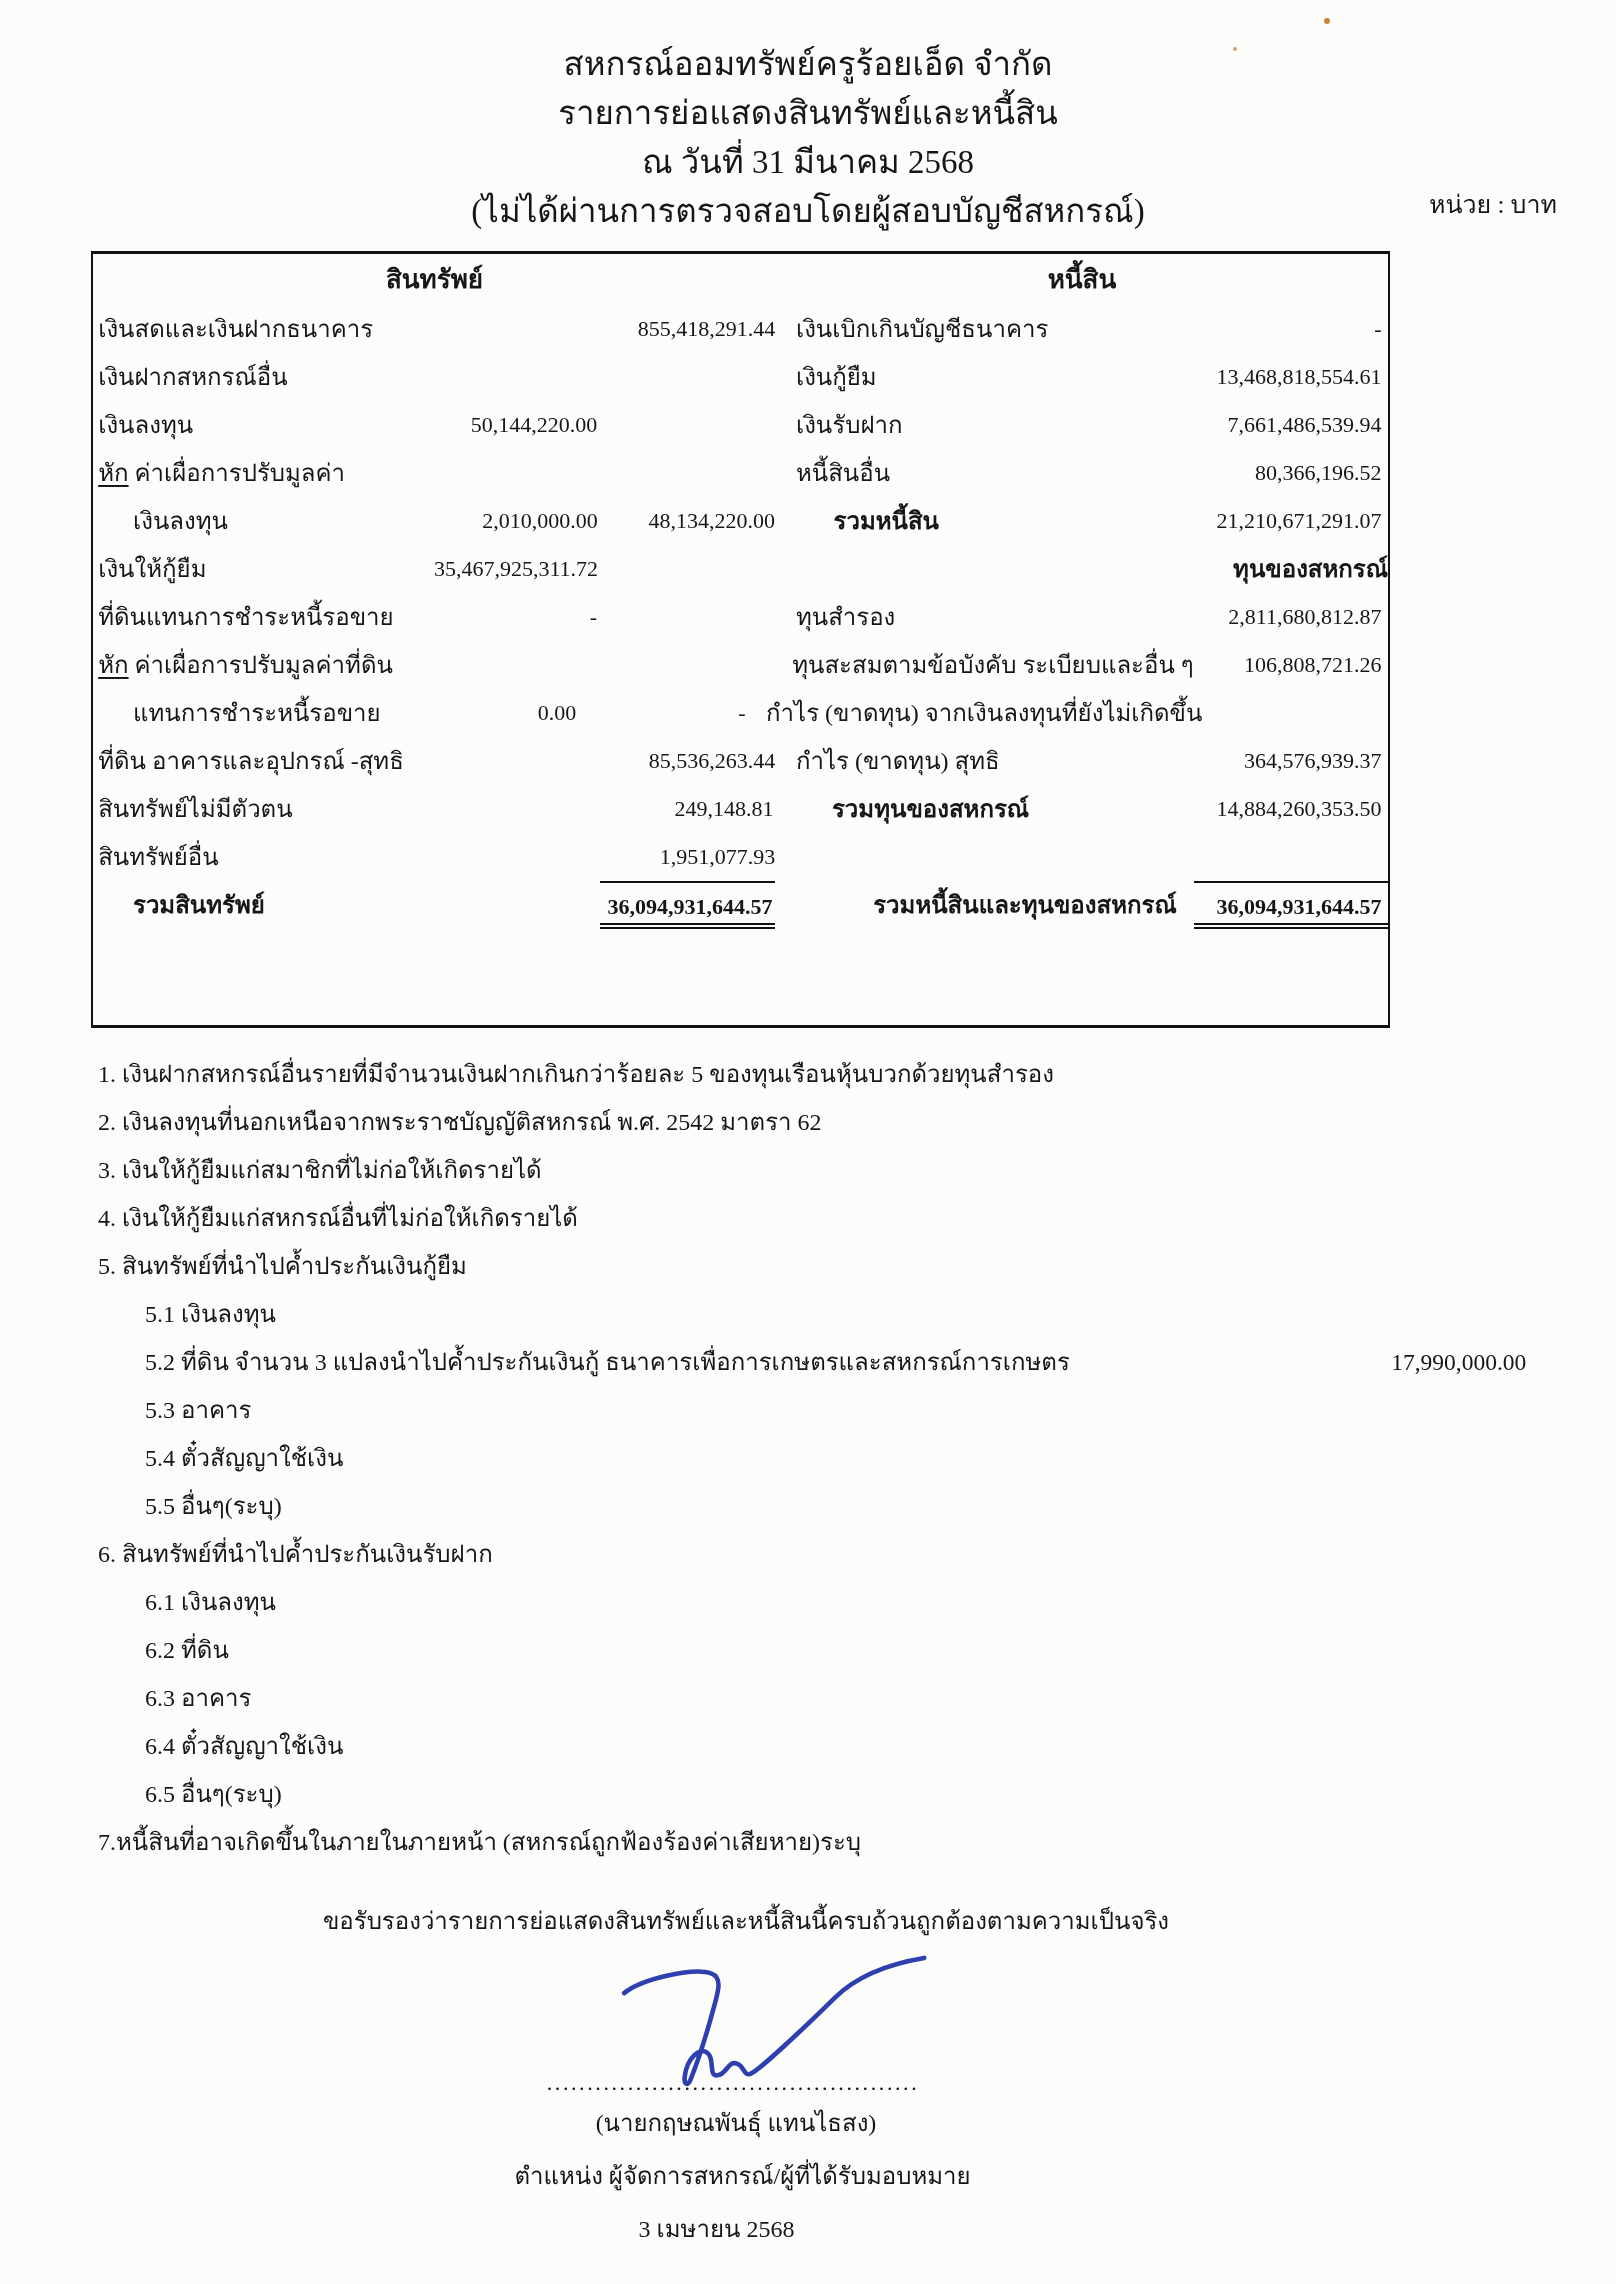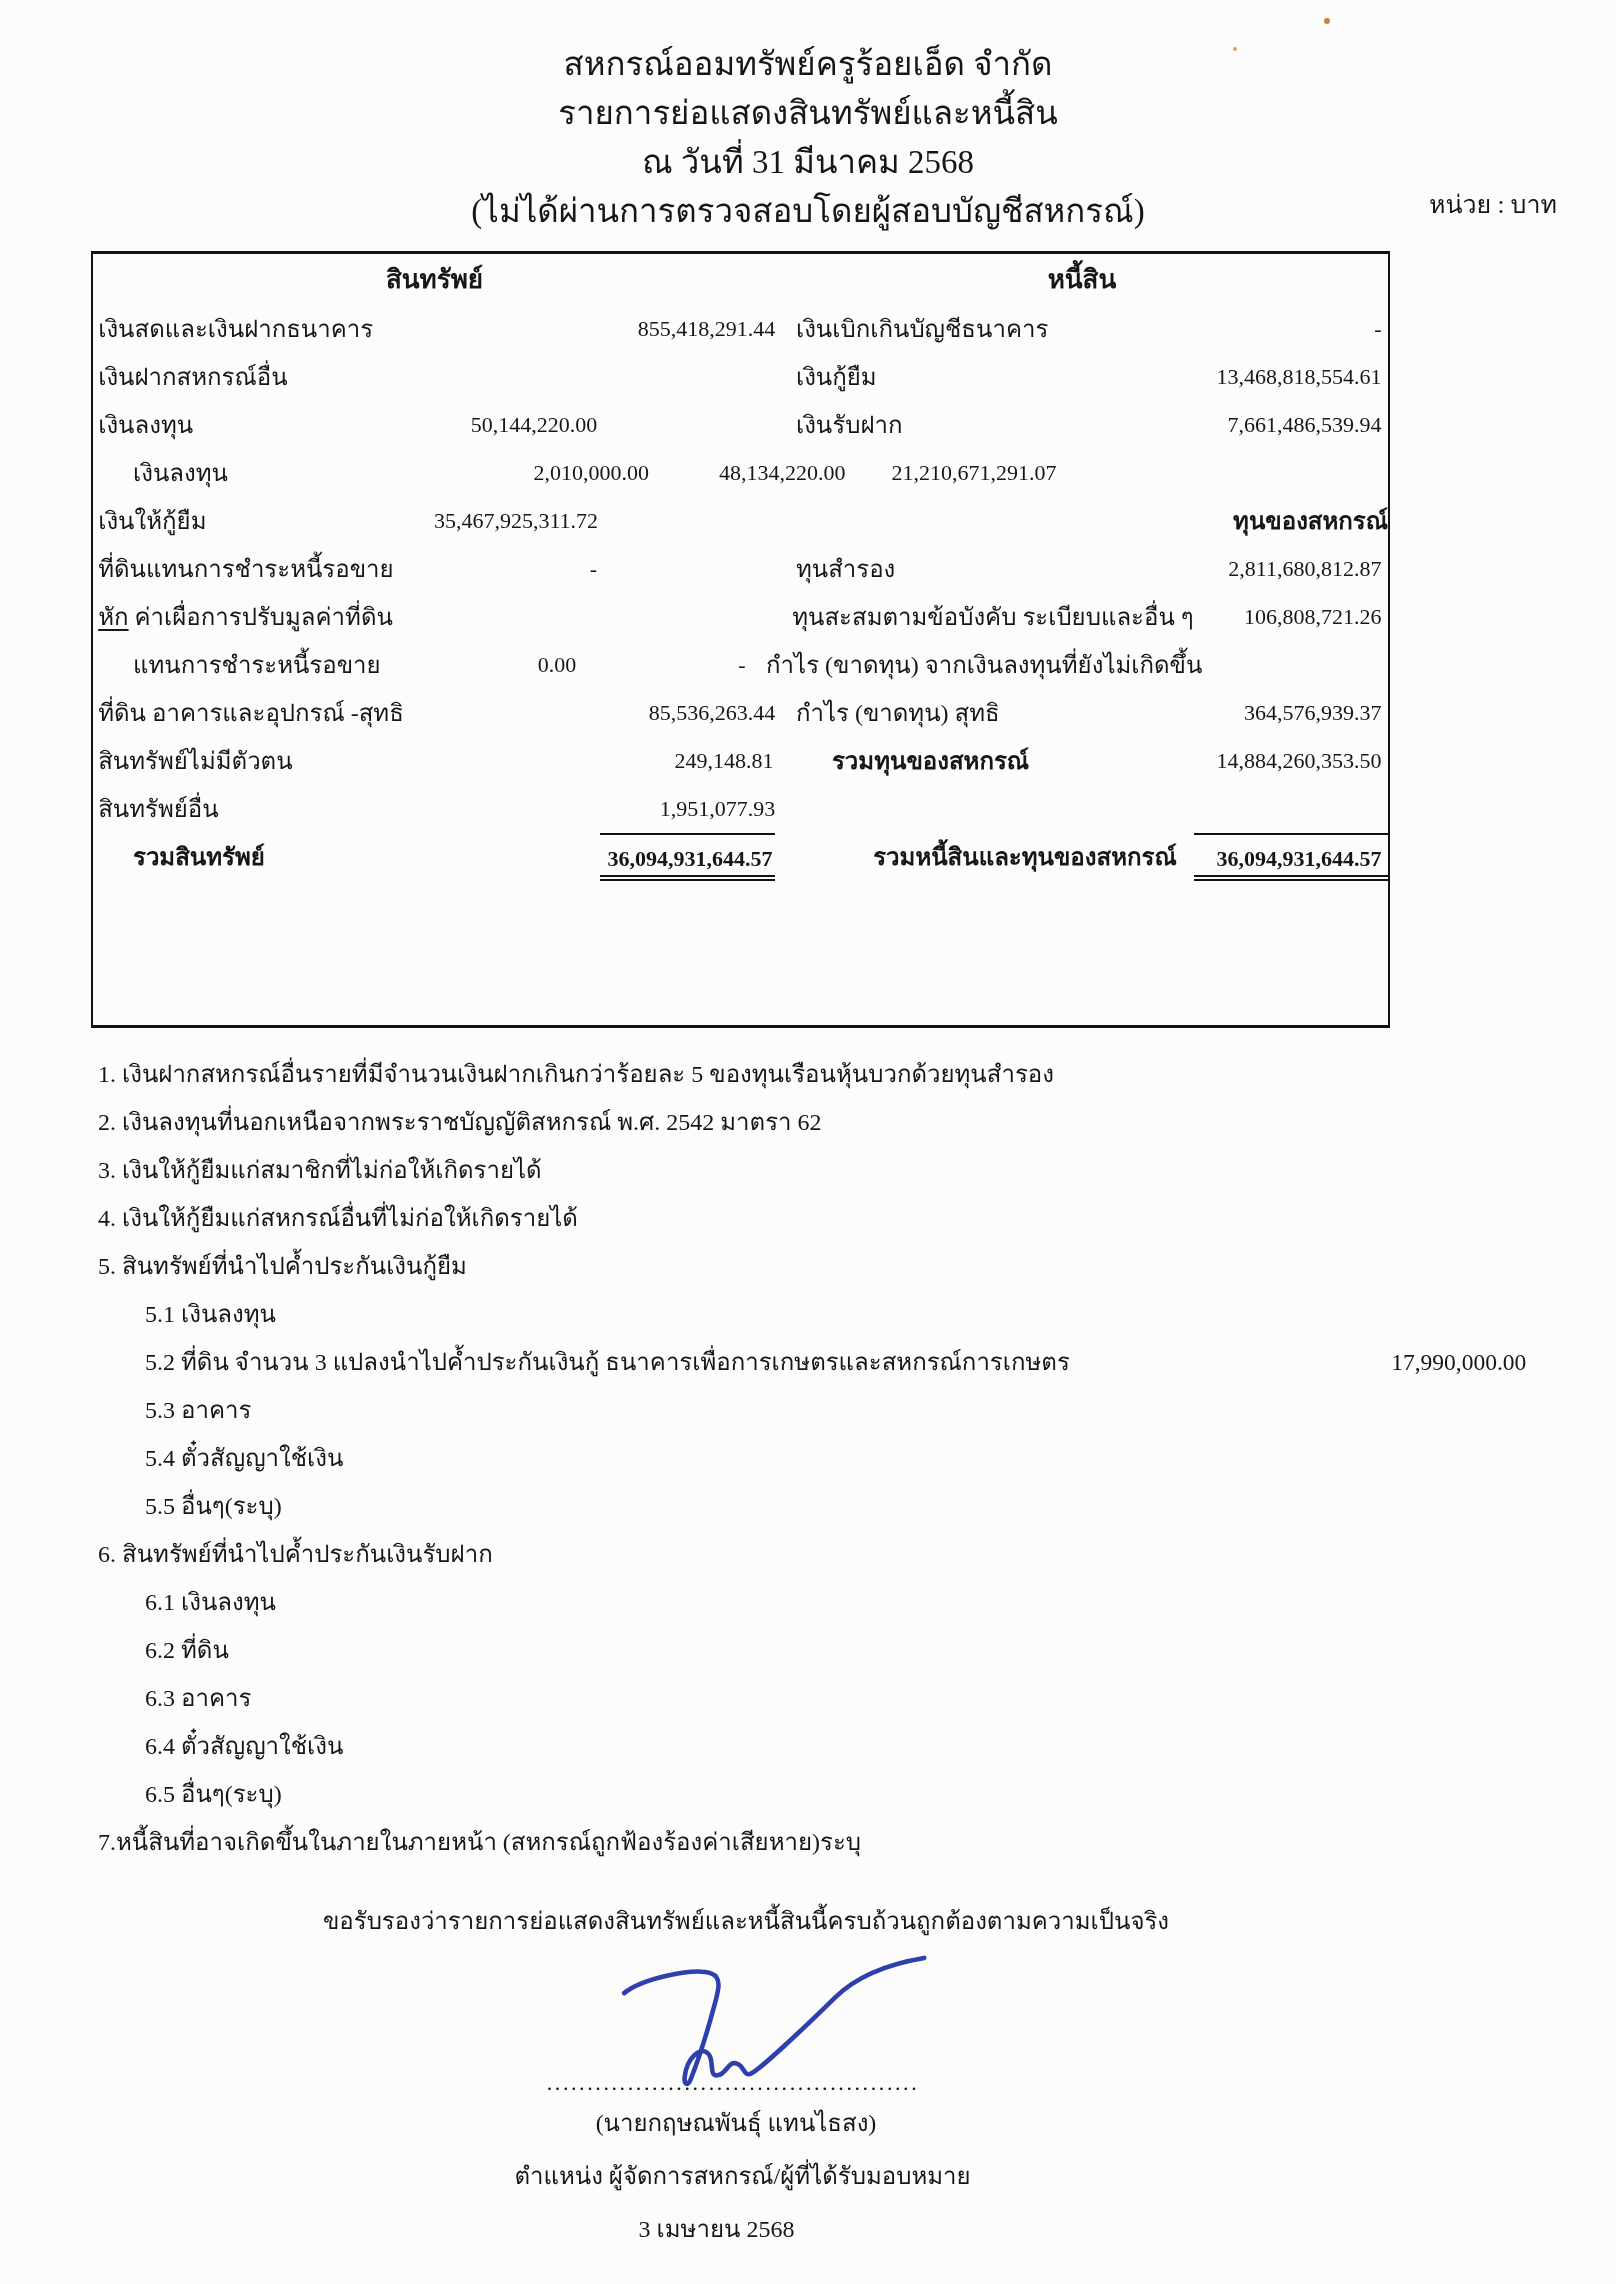--- a/index.html
+++ b/index.html
@@ -89,23 +89,31 @@
           <div class="cell num lv">13,468,818,554.61</div>
         </div>
         <div class="trow">
           <div class="cell alabel">เงินลงทุน</div>
           <div class="cell num c1">50,144,220.00</div>
           <div class="cell num c2"></div>
           <div class="cell llabel">เงินรับฝาก</div>
           <div class="cell num lv">7,661,486,539.94</div>
         </div>
         <div class="trow">
+          <div class="cell alabel"><span class="hak">หัก</span> ค่าเผื่อการปรับมูลค่า</div>
+          <div class="cell num c1"></div>
+          <div class="cell num c2"></div>
+          <div class="cell llabel">หนี้สินอื่น</div>
+          <div class="cell num lv">80,366,196.52</div>
+        </div>
+        <div class="trow">
           <div class="cell alabel ind">เงินลงทุน</div>
           <div class="cell num c1">2,010,000.00</div>
           <div class="cell num c2">48,134,220.00</div>
+          <div class="cell llabel b lind">รวมหนี้สิน</div>
           <div class="cell num lv">21,210,671,291.07</div>
         </div>
         <div class="trow">
           <div class="cell alabel">เงินให้กู้ยืม</div>
           <div class="cell num c1">35,467,925,311.72</div>
           <div class="cell num c2"></div>
           <div class="cell lheader">ทุนของสหกรณ์</div>
         </div>
         <div class="trow">
           <div class="cell alabel">ที่ดินแทนการชำระหนี้รอขาย</div>

